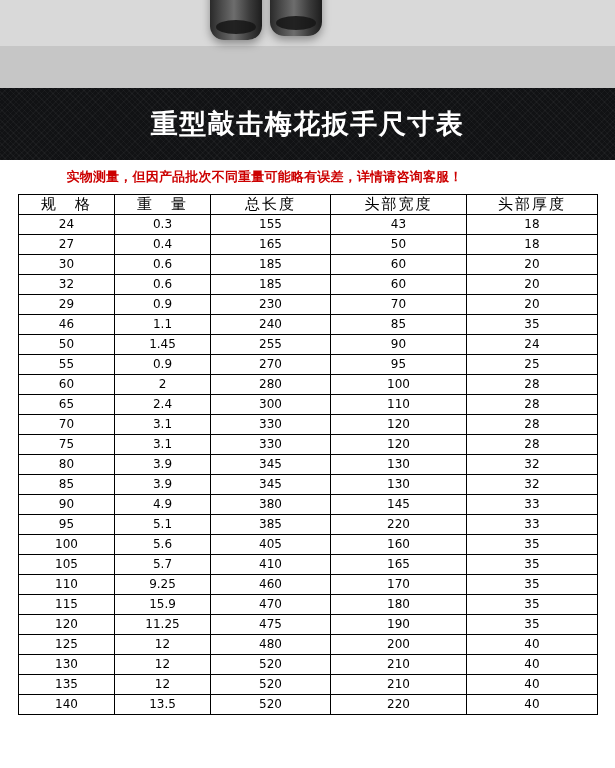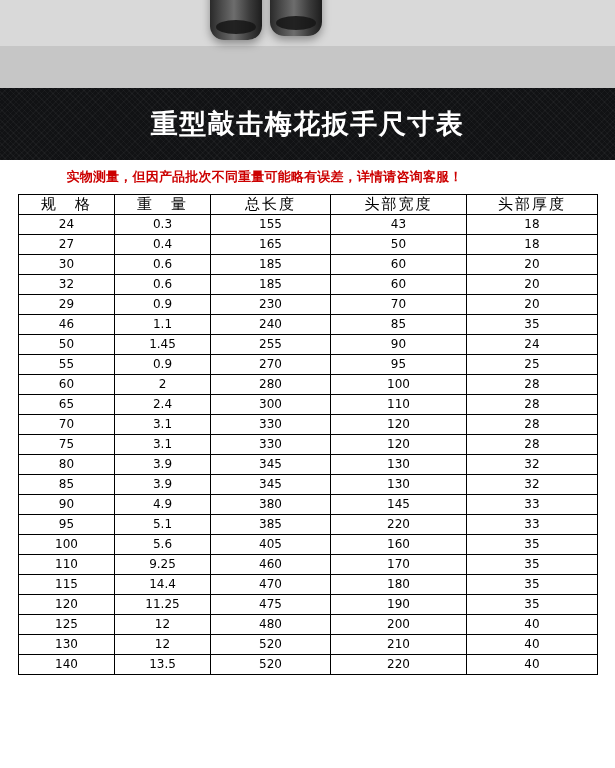--- a/index.html
+++ b/index.html
@@ -285,29 +285,36 @@
             <td>33</td>
           </tr>
           <tr>
             <td>100</td>
             <td>5.6</td>
             <td>405</td>
             <td>160</td>
             <td>35</td>
           </tr>
           <tr>
+            <td>105</td>
+            <td>5.7</td>
+            <td>410</td>
+            <td>165</td>
+            <td>35</td>
+          </tr>
+          <tr>
             <td>110</td>
             <td>9.25</td>
             <td>460</td>
             <td>170</td>
             <td>35</td>
           </tr>
           <tr>
             <td>115</td>
-            <td>14.4</td>
+            <td>15.9</td>
             <td>470</td>
             <td>180</td>
             <td>35</td>
           </tr>
           <tr>
             <td>120</td>
             <td>11.25</td>
             <td>475</td>
             <td>190</td>
             <td>35</td>
@@ -320,20 +327,27 @@
             <td>40</td>
           </tr>
           <tr>
             <td>130</td>
             <td>12</td>
             <td>520</td>
             <td>210</td>
             <td>40</td>
           </tr>
           <tr>
+            <td>135</td>
+            <td>12</td>
+            <td>520</td>
+            <td>210</td>
+            <td>40</td>
+          </tr>
+          <tr>
             <td>140</td>
             <td>13.5</td>
             <td>520</td>
             <td>220</td>
             <td>40</td>
           </tr>
         </tbody>
     </table>
   </div>
 

